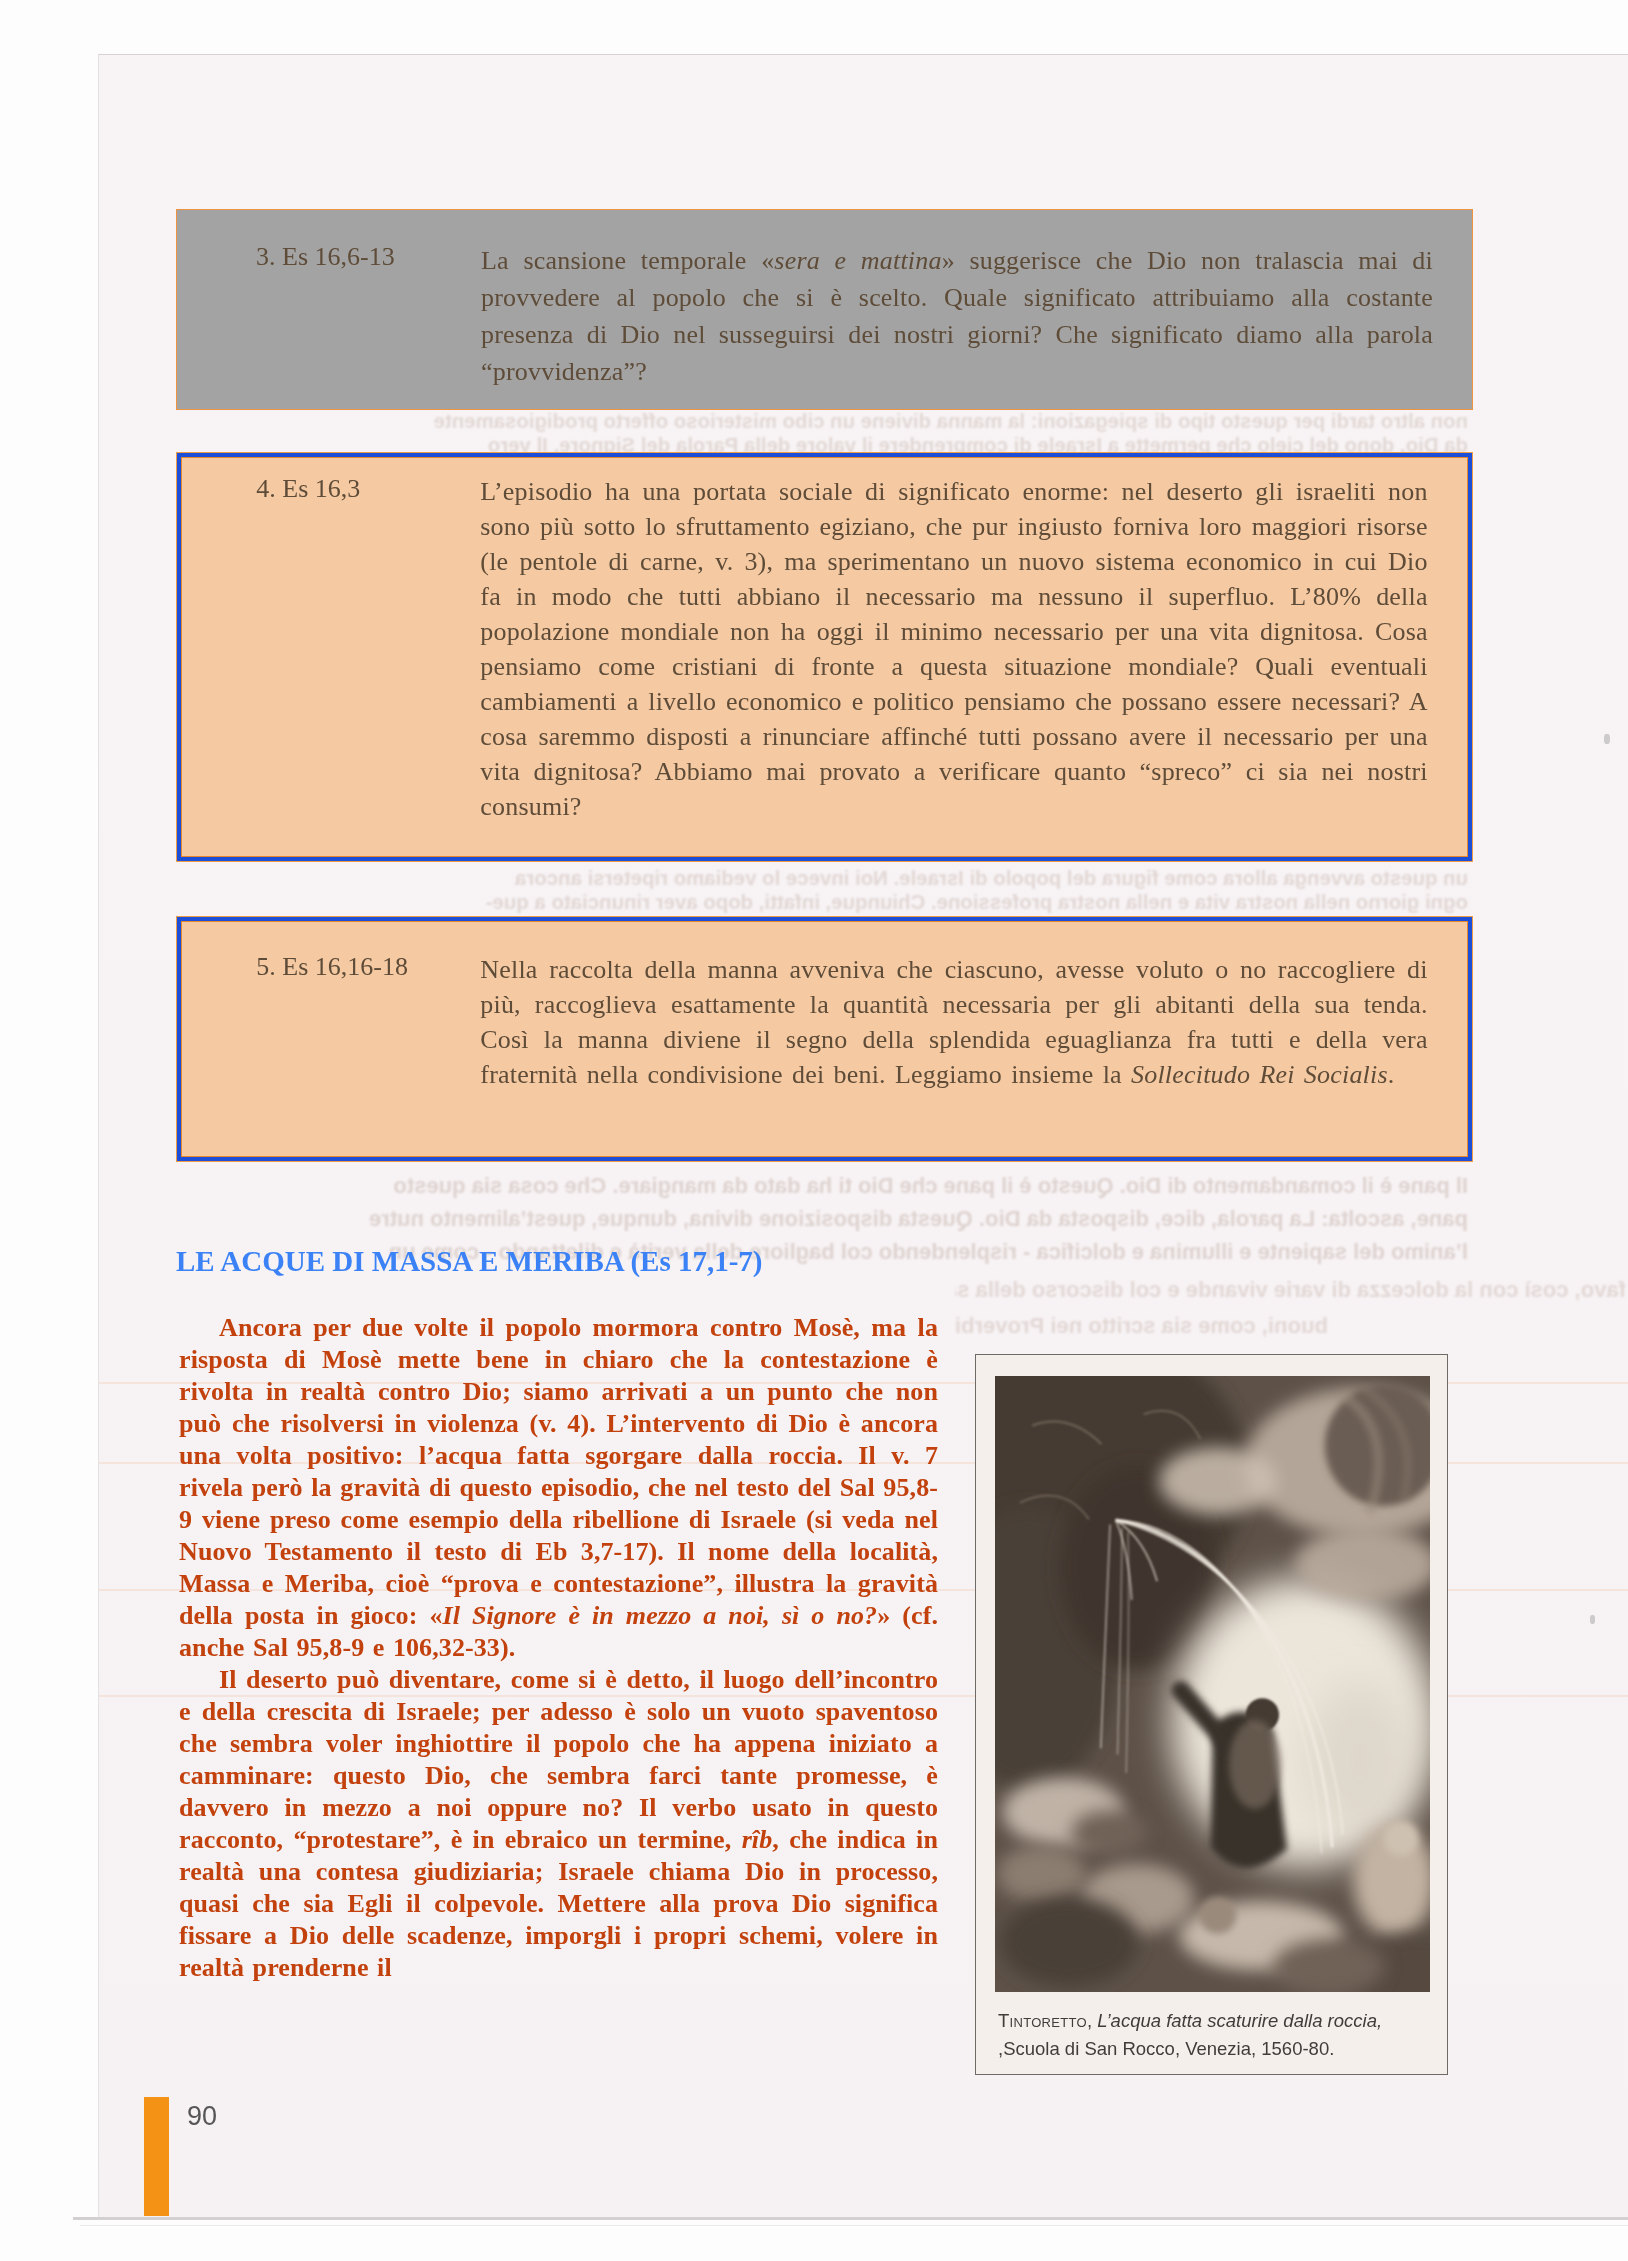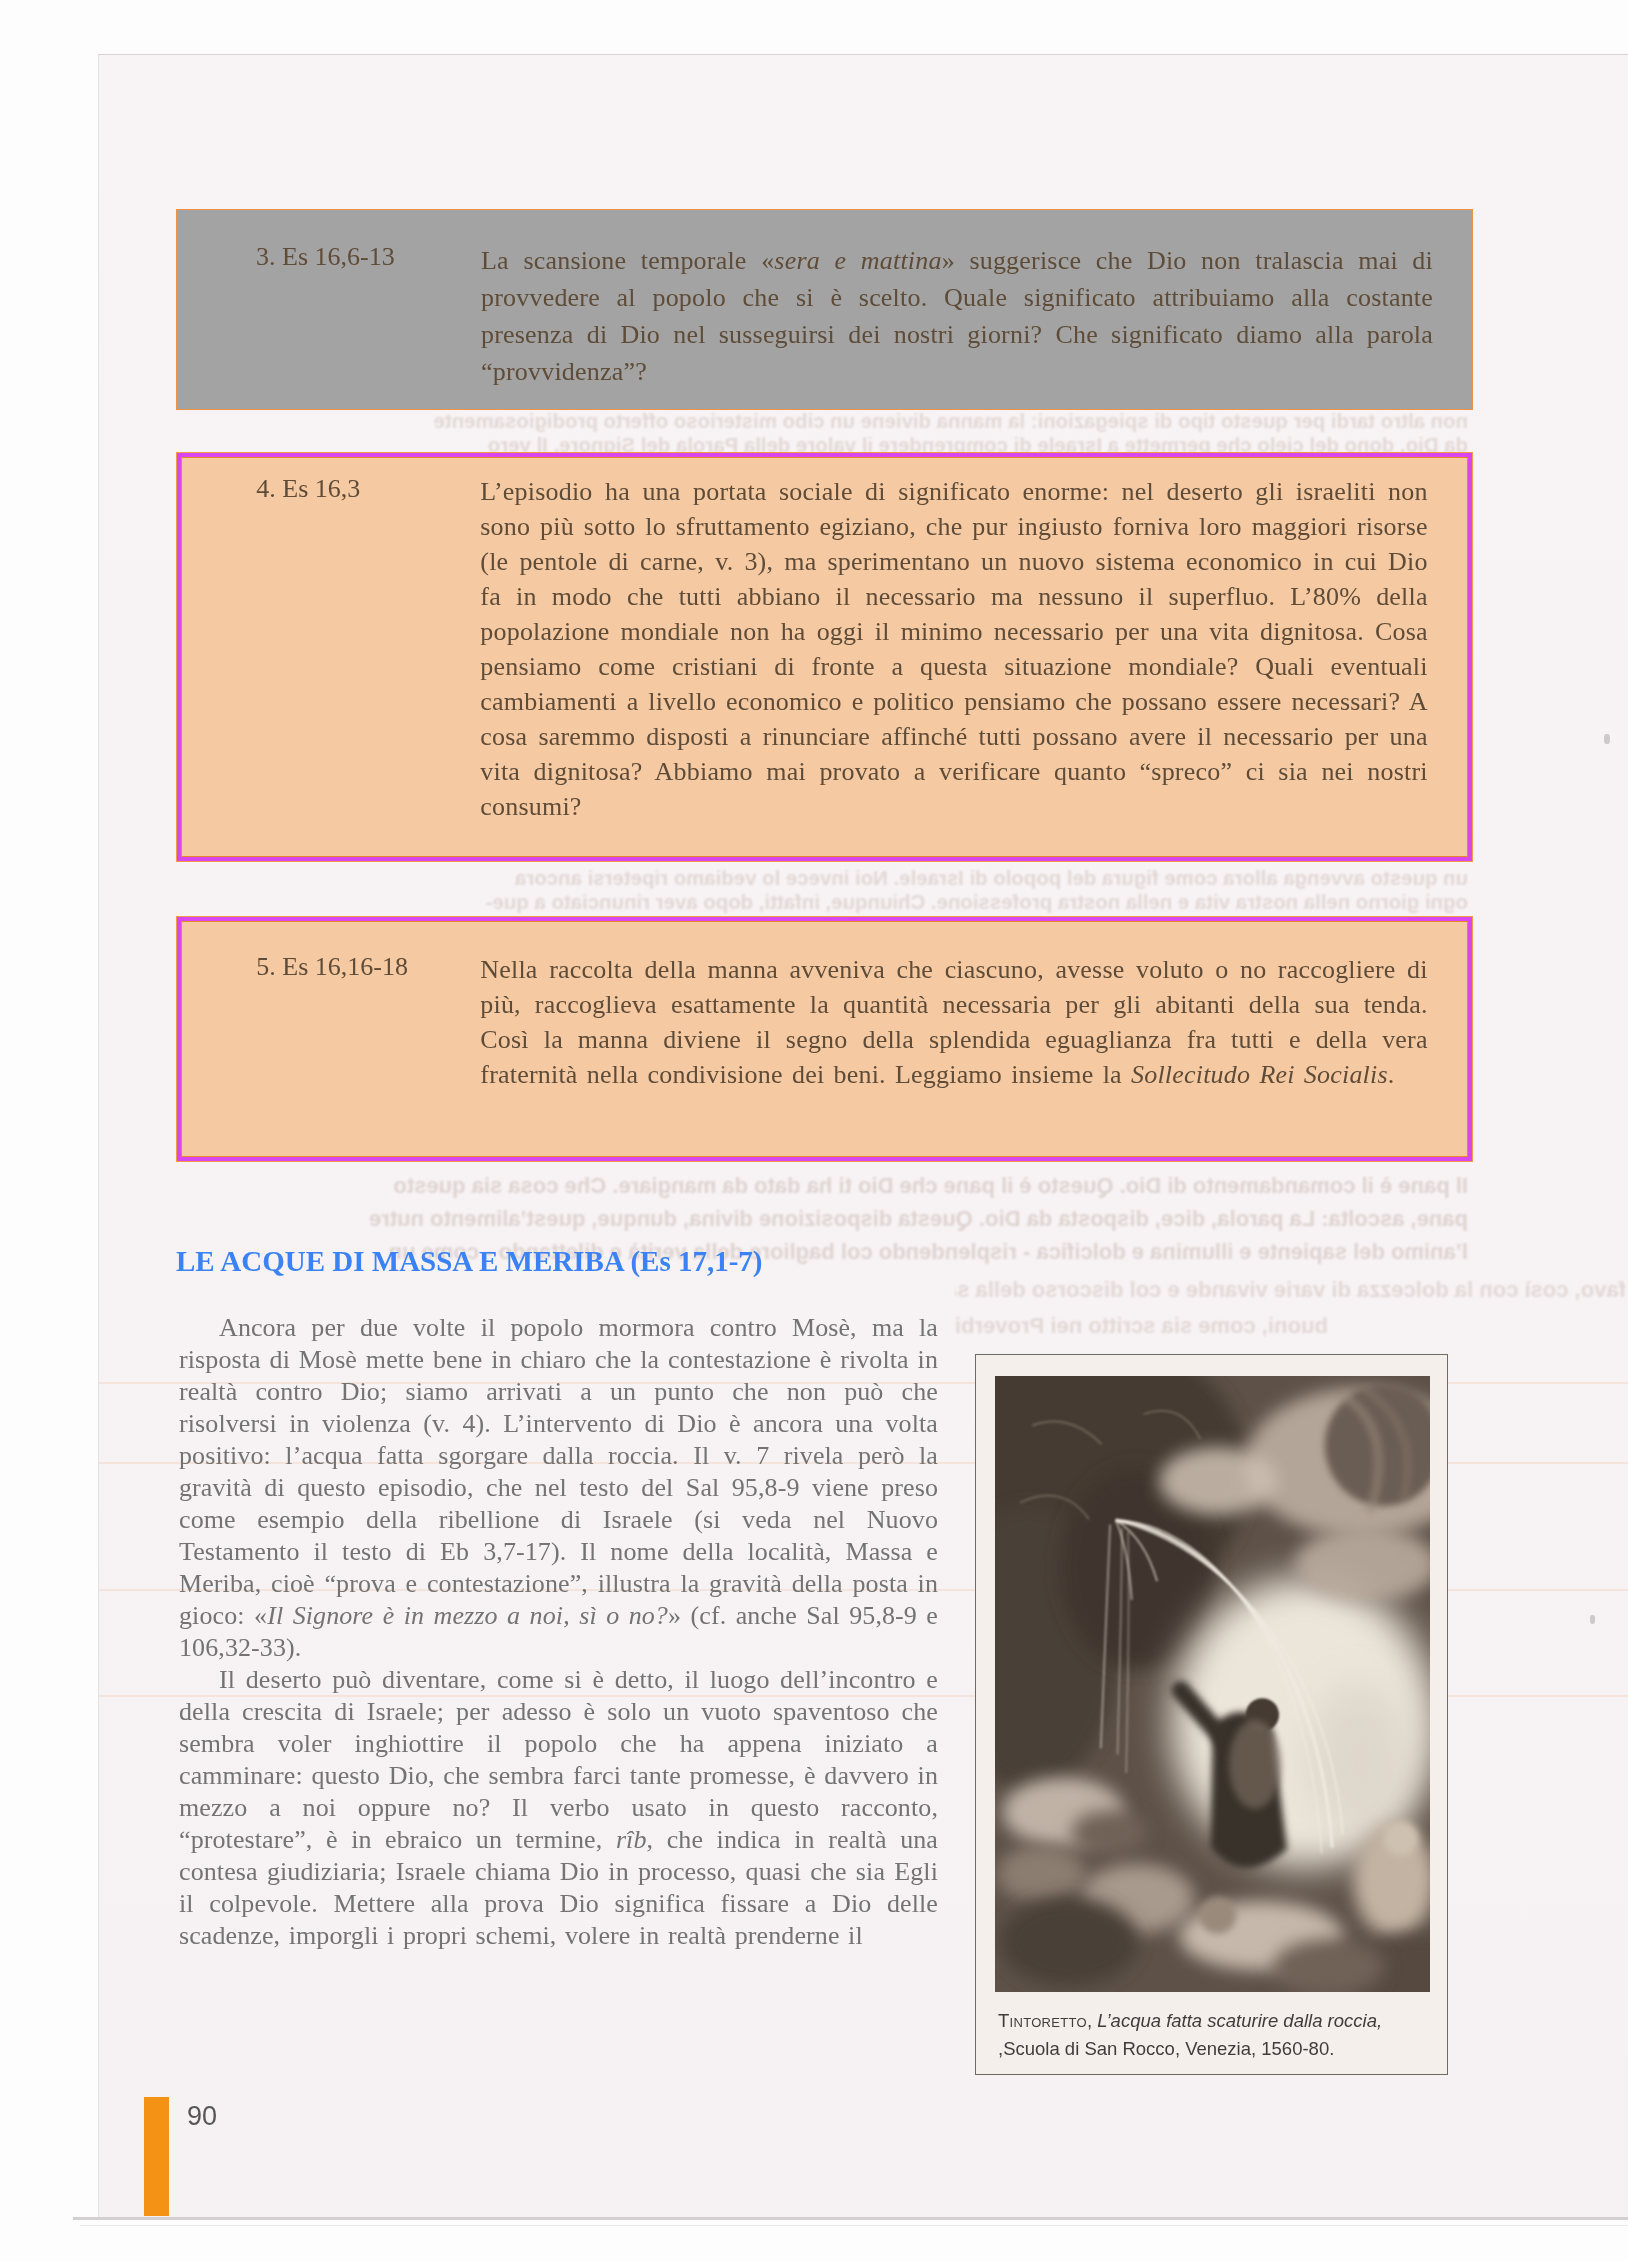--- a/index.html
+++ b/index.html
@@ -11,21 +11,21 @@
               background:linear-gradient(180deg,#f8f4f5 0%,#f7f2f4 55%,#f6f1f2 100%);
               border-top:1.2px solid #d7d3d4;border-left:1.2px solid #e4e1e2;}
   .page-bottom-edge{position:absolute;left:73px;top:2217px;width:1555px;height:2.5px;
               background:#ccc8c9;opacity:.85;}
   .page-bottom-edge2{position:absolute;left:80px;top:2225px;width:1548px;height:1.2px;
               background:#e7e4e5;opacity:.8;}
 
   
   .qbox{position:absolute;box-sizing:border-box;}
   .qbox.light{border:1.9px solid #ee9340;background:#a3a3a3;}
-  .qbox.deep{border:1.2px solid #f09b45;background:#d946ef;padding:4.3px;}
+  .qbox.deep{border:1.2px solid #f09b45;background:#1d4ed8;padding:4.3px;}
   .ring{border:1.9px solid #e8872b;background:#f5c9a2;width:100%;height:100%;
         box-sizing:border-box;display:flex;align-items:flex-start;}
   .qrow{display:flex;align-items:flex-start;width:100%;height:100%;box-sizing:border-box;}
   .qlabel{flex:0 0 304px;padding-left:79px;box-sizing:border-box;
           color:#5e4c38;font-size:26px;white-space:nowrap;}
   .qtext{flex:1;padding-right:39px;text-align:justify;color:#5e4c38;
          font-size:26px;word-spacing:2.5px;letter-spacing:0.2px;}
 
   
   .ghost{position:absolute;transform:scaleX(-1);color:#c3b2a8;opacity:.42;
@@ -33,22 +33,22 @@
          font-size:22px;white-space:nowrap;overflow:hidden;}
   .pink-rule{position:absolute;left:99px;width:1529px;height:1.9px;background:#eb9a60;opacity:.16;}
 
   
   .section-heading{position:absolute;left:176px;top:1245px;width:804px;margin:0;
          color:#3b82f6;font-size:29px;font-weight:bold;letter-spacing:0;
          font-family:"Liberation Serif",serif;}
 
   
   .body-col{position:absolute;left:179px;top:1312px;width:759px;
-         color:#737373;font-size:26px;line-height:32px;text-align:justify;
-         word-spacing:1.9px;letter-spacing:0.1px;}
+         color:#c2410c;font-size:26px;line-height:32px;text-align:justify;
+         word-spacing:1.9px;letter-spacing:0.1px;font-weight:bold;}
   .body-col p{margin:0;text-indent:40px;}
 
   
   .figure-frame{position:absolute;left:975px;top:1354px;width:473px;height:721px;
          box-sizing:border-box;border:1.9px solid #6e6a66;background:#f5efec;}
   .painting{position:absolute;left:995px;top:1376px;width:435px;height:616px;display:block;}
   .figcap{position:absolute;left:998px;top:2007px;width:420px;
          font-family:"Liberation Sans",sans-serif;font-size:18.5px;line-height:28.4px;
          color:#413c39;}
   .seg-sc{font-variant:small-caps;letter-spacing:0.3px;}

